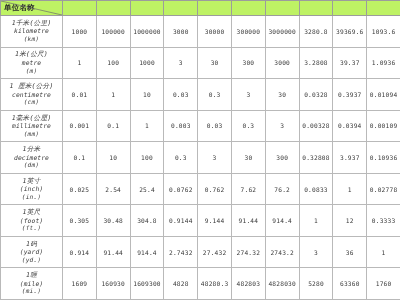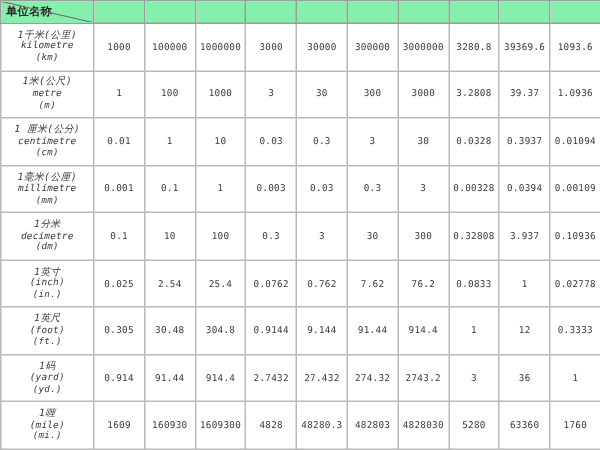--- a/index.html
+++ b/index.html
@@ -27,21 +27,21 @@
     font-weight: normal;
     color: #3a3a3a;
     font-size: 6.2px;
     font-family: "DejaVu Sans Mono", monospace;
     letter-spacing: 0.2px;
     overflow: hidden;
     white-space: nowrap;
   }
   
   #unit-table thead th {
-    background: #86efac;
+    background: #bef264;
     height: 14px;
     border: 1px solid #9c9c9c;
   }
   th.corner-head {
     position: relative;
     background: #00b04f;
     text-align: left;
     padding: 0;
     overflow: hidden;
   }

